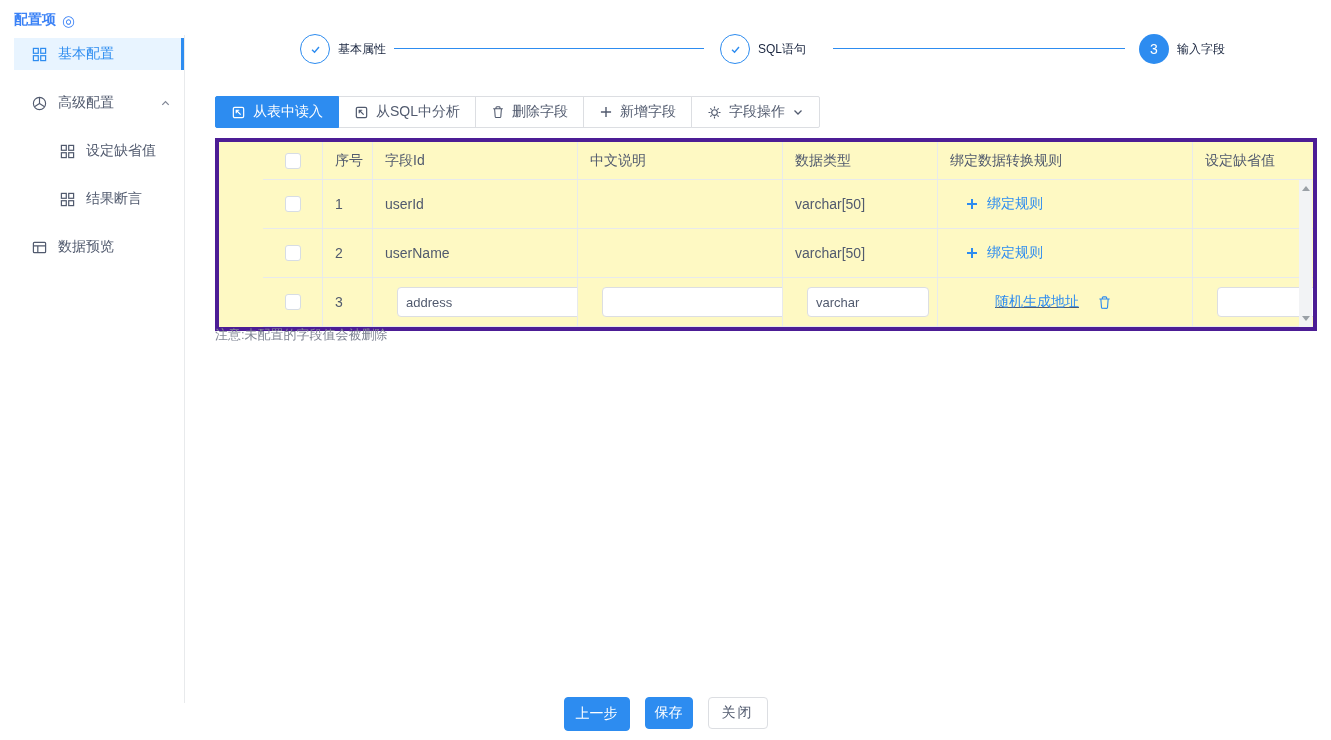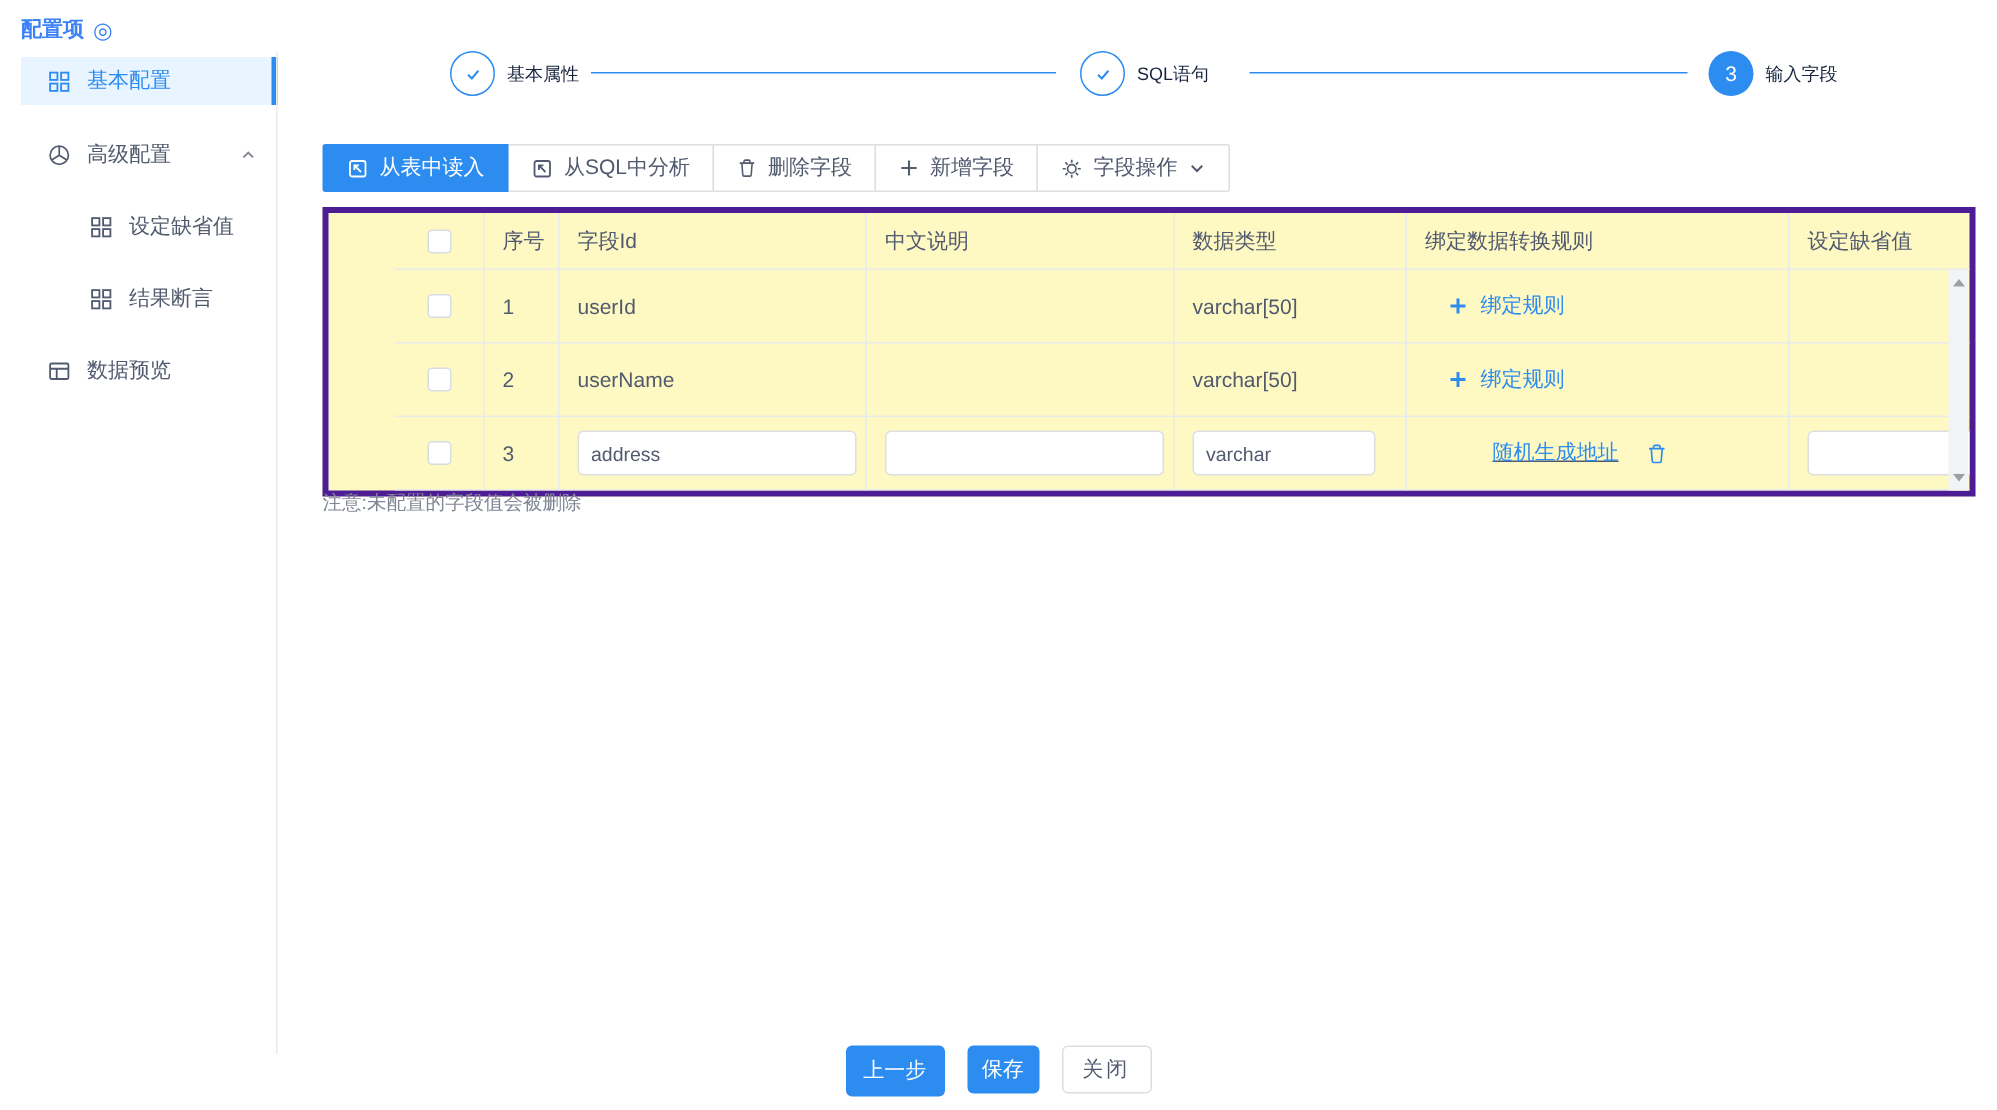--- a/index.html
+++ b/index.html
@@ -47,21 +47,21 @@
   .trow { display:grid; grid-template-columns:60px 50px 205px 205px 155px 255px 1fr; }
   .trow > div { border-right:1px solid #e8eaec; border-bottom:1px solid #e8eaec;
     display:flex; align-items:center; padding-left:12px; overflow:hidden; }
   .trow > div:last-child { border-right:none; }
   .trow.head > div { height:38px; color:#515a6e; }
   .trow.body > div { height:49px; }
   .trow.body:last-child > div { border-bottom:none; }
   .cell-check { justify-content:center; padding-left:0 !important; }
   .checkbox { width:16px; height:16px; border:1px solid #d7dde4; border-radius:3px; background:#fff; cursor:pointer; }
   .cell-input { height:30px; border:1px solid #dcdee2; border-radius:4px; padding:0 8px; font-size:13px;
-    color:#515a6e; outline:none; background:#fff; font-family:inherit; }
+    color:#515a6e; outline:none; background:#fff; font-family:inherit;margin-left:12px; }
   .w-field{width:186px} .w-desc{width:186px} .w-type{width:122px} .w-def{width:136px}
   .rule-link { display:flex; align-items:center; gap:9px; color:#2d8cf0; cursor:pointer; }
   .cell-rule { padding-left:28px !important; }
   .cell-rule.gen { padding-left:57px !important;text-decoration:underline; }
   .trash-btn { margin-left:18px; display:flex; color:#2d8cf0; cursor:pointer; }
   .vscroll { position:absolute; right:1px; top:38px; width:13px; height:147px; background:#f2f3f5;
     display:flex; flex-direction:column; justify-content:space-between; align-items:center; }
   .tri-up { width:0; height:0; border-left:4px solid transparent; border-right:4px solid transparent;
     border-bottom:5px solid #9aa0a6; margin-top:6px; cursor:pointer; }
   .tri-down { width:0; height:0; border-left:4px solid transparent; border-right:4px solid transparent;

